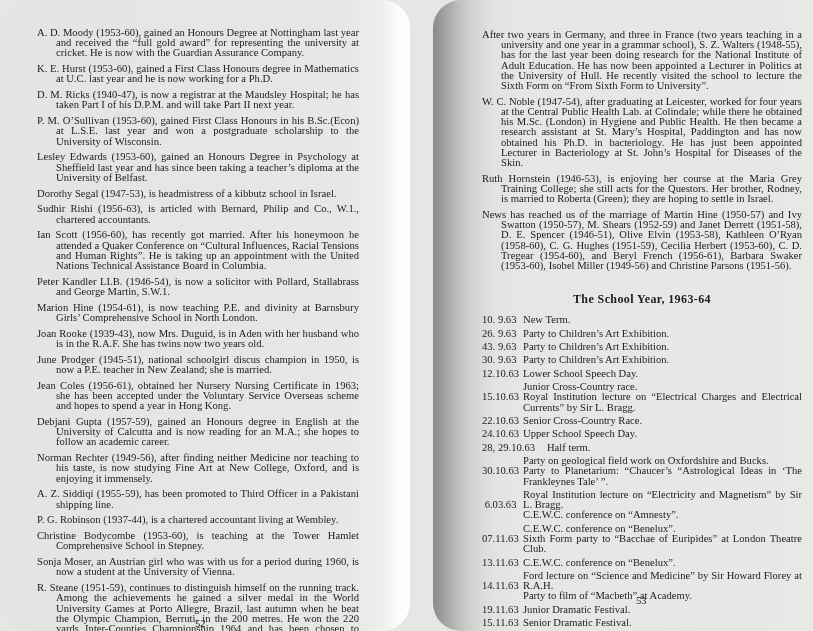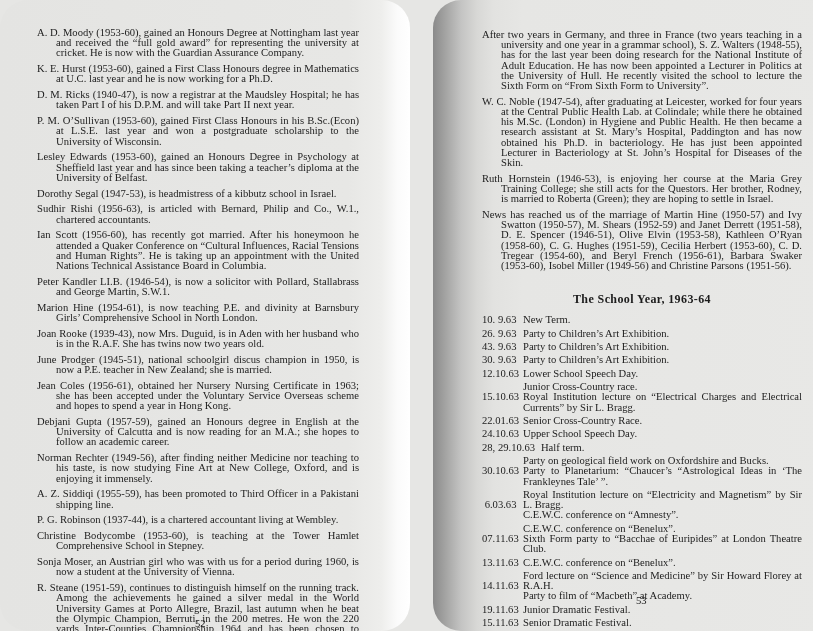--- a/index.html
+++ b/index.html
@@ -24,21 +24,21 @@
   .right-col { left:49px; top:30px; width:320px; }
   .entry { text-indent:-19px; padding-left:19px; text-align:justify; margin:0 0 5.6px 0; }
   .heading {
     text-align:center; font-weight:bold; font-size:12px; line-height:20px;
     margin:18px 0 6px 0; letter-spacing:0.4px; font-family:"Liberation Serif","DejaVu Serif",serif;
   }
   .event { display:flex; margin:0 0 3.2px 0;align-items:center; }
   .event .date { width:41px; flex:none; text-align:left; white-space:pre; }
   .event .desc { flex:1; text-align:justify; }
   .event .desc div { margin:0; }
-  .event.wide .date { width:auto; padding-right:6px; }
+  .event.wide .date { width:auto; padding-right:12px; }
   .pagenum { position:absolute; font-size:10.6px; }
 </style>
 </head>
 <body>
 
 <div class="page page-left">
   <div class="col left-col">
     <p class="entry">A. D. Moody (1953-60), gained an Honours Degree at Nottingham last year and received the “full gold award” for representing the university at cricket. He is now with the Guardian Assurance Company.</p>
     <p class="entry">K. E. Hurst (1953-60), gained a First Class Honours degree in Mathematics at U.C. last year and he is now working for a Ph.D.</p>
     <p class="entry">D. M. Ricks (1940-47), is now a registrar at the Maudsley Hospital; he has taken Part I of his D.P.M. and will take Part II next year.</p>
@@ -104,21 +104,21 @@
           </div>
       </div>
       <div class="event">
         <span class="date">15.10.63</span>
         <div class="desc">
           <div>Junior Cross-Country race.</div>
           <div>Royal Institution lecture on “Electrical Charges and Electrical Currents” by Sir L. Bragg.</div>
         </div>
       </div>
       <div class="event">
-        <span class="date">22.01.63</span>
+        <span class="date">22.10.63</span>
         <div class="desc">
             <div>Senior Cross-Country Race.</div>
           </div>
       </div>
       <div class="event">
         <span class="date">24.10.63</span>
         <div class="desc">
             <div>Upper School Speech Day.</div>
           </div>
       </div>

